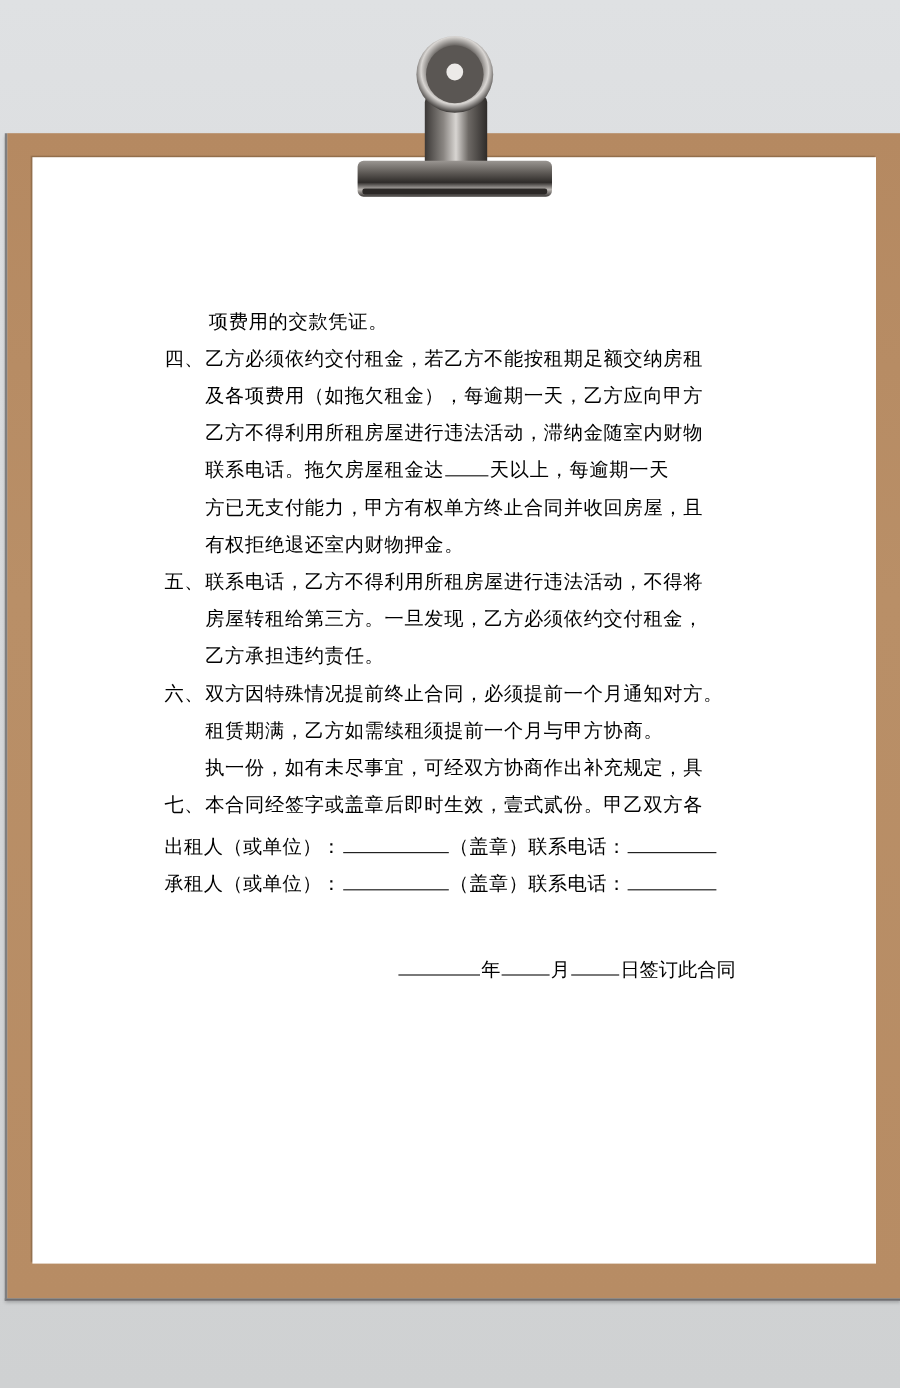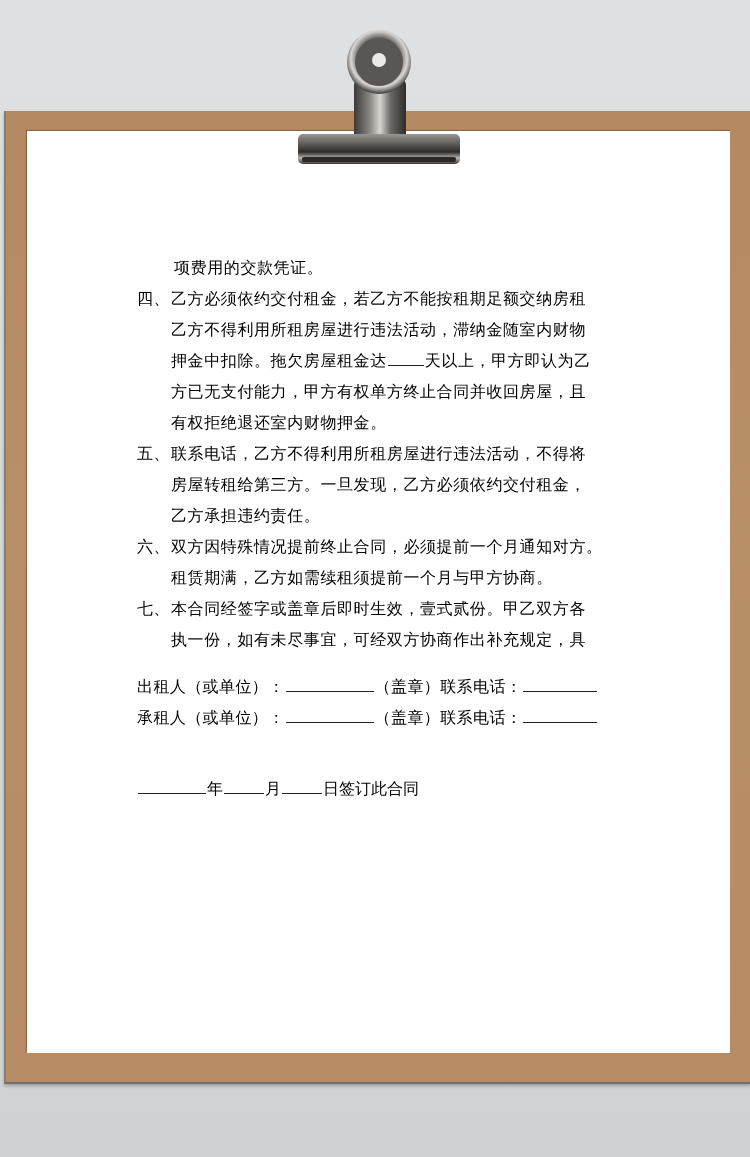--- a/index.html
+++ b/index.html
@@ -66,32 +66,33 @@
       width: 34px;
     }
     .blank {
       display: inline-block;
       border-bottom: 1px solid #222;
       height: 18px;
       vertical-align: baseline;
       margin: 0 1px;
     }
     .sig-block {
-      margin-top: 16px;
+      margin-top: 4px;
     }
     .sig-line {
       height: 31px;
       line-height: 31px;
       white-space: nowrap;
       letter-spacing: 0.4px;
     }
     .date-line {
       margin-top: 40px;
       height: 31px;
       line-height: 31px;
+      text-align: right;
       padding-right: 14px;
       white-space: nowrap;
     }
   </style>
 </head>
 <body>
 
 <div class="board"></div>
 <div class="paper"></div>
 
@@ -126,42 +127,43 @@
   <rect x="2" y="110" width="162" height="30" rx="5" fill="url(#bar)"></rect>
   <rect x="6" y="133" width="154" height="5" rx="2" fill="#2b2826"></rect>
 </svg>
 
 <div class="doc">
   <div class="line indent-first">项费用的交款凭证。</div>
 
   <div class="line">
     <span class="num">四、</span><span>乙方必须依约交付租金，若乙方不能按租期足额交纳房租</span>
   </div>
+  <div class="line indent">及各项费用（如拖欠租金），每逾期一天，乙方应向甲方</div>
   <div class="line indent">乙方不得利用所租房屋进行违法活动，滞纳金随室内财物</div>
   <div class="line indent">
-    <span>押金中扣除。拖欠房屋租金达</span><span class="blank" style="width:36px"></span><span>天以上，甲方即认为乙</span>
+    <span>联系电话。拖欠房屋租金达</span><span class="blank" style="width:36px"></span><span>天以上，每逾期一天</span>
   </div>
   <div class="line indent">方已无支付能力，甲方有权单方终止合同并收回房屋，且</div>
   <div class="line indent">有权拒绝退还室内财物押金。</div>
 
   <div class="line">
     <span class="num">五、</span><span>联系电话，乙方不得利用所租房屋进行违法活动，不得将</span>
   </div>
   <div class="line indent">房屋转租给第三方。一旦发现，乙方必须依约交付租金，</div>
   <div class="line indent">乙方承担违约责任。</div>
 
   <div class="line">
     <span class="num">六、</span><span>双方因特殊情况提前终止合同，必须提前一个月通知对方。</span>
   </div>
   <div class="line indent">租赁期满，乙方如需续租须提前一个月与甲方协商。</div>
 
+  <div class="line indent">执一份，如有未尽事宜，可经双方协商作出补充规定，具</div>
   <div class="line">
     <span class="num">七、</span><span>本合同经签字或盖章后即时生效，壹式贰份。甲乙双方各</span>
   </div>
-  <div class="line indent">执一份，如有未尽事宜，可经双方协商作出补充规定，具</div>
 
   <div class="sig-block">
     <div class="sig-line">
       <span>出租人（或单位）：</span><span class="blank" style="width:88px"></span><span>（盖章）</span><span>联系电话：</span><span class="blank" style="width:74px"></span>
     </div>
     <div class="sig-line">
       <span>承租人（或单位）：</span><span class="blank" style="width:88px"></span><span>（盖章）</span><span>联系电话：</span><span class="blank" style="width:74px"></span>
     </div>
   </div>
 

